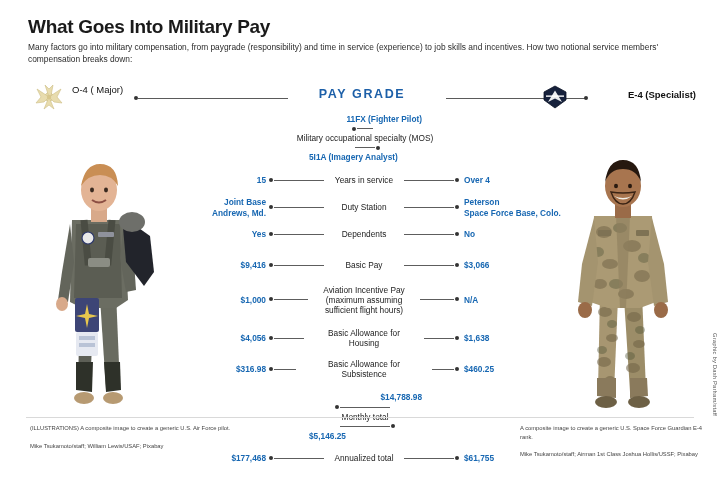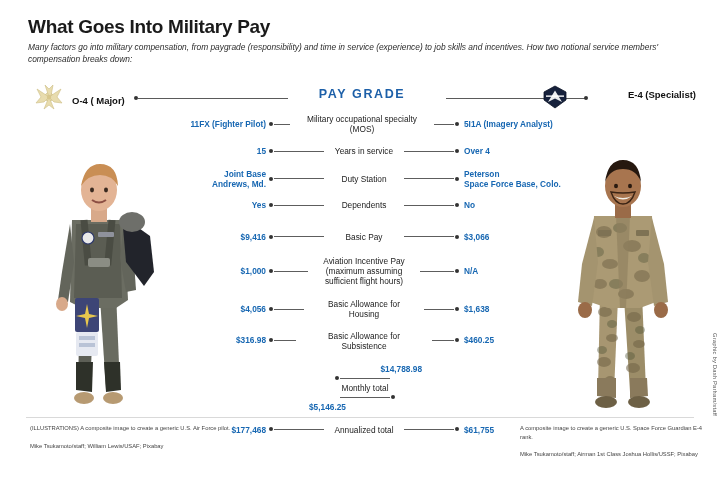--- a/index.html
+++ b/index.html
@@ -18,30 +18,30 @@
   }
 
   
   .title {
     position: absolute; left: 28px; top: 16px;
     font-size: 19px; font-weight: bold; color: #1a1a1a;
     letter-spacing: -0.3px;
   }
   .subtitle {
     position: absolute; left: 28px; top: 42px; width: 672px;
-    font-size: 8.4px; line-height: 1.38; color: #2c2c2c; font-style: italic;
+    font-size: 8.4px; line-height: 1.38; color: #2c2c2c;
   }
 
   
   .gradebar {
     position: absolute; left: 28px; top: 84px; width: 668px; height: 26px;
   }
   .rank-left {
-    position: absolute; left: 44px; top: 11px;
-    font-size: 9.5px; font-weight: bold; color: #111;
+    position: absolute; left: 44px; top: 0;
+    font-size: 9.5px; font-weight: normal; color: #111;
     white-space: nowrap;
   }
   .rank-right {
     position: absolute; right: 0px; top: 5px;
     font-size: 9.5px; font-weight: bold; color: #111;
     white-space: nowrap;
   }
   .insig-oak {
     position: absolute; left: 4px; top: 0px; width: 34px; height: 26px;
   }
@@ -276,21 +276,21 @@
       <ellipse cx="70" cy="74" rx="2" ry="2.3" fill="#2a1a10"></ellipse>
       <path d="M54 84 q9 7 18 0 q-9 4 -18 0 Z" fill="#f3f1ea"></path>
       <path d="M51 80 q12 2 24 0 q-4 12 -12 12 q-8 0 -12 -12 Z" fill="none" stroke="#3a2314" stroke-width="1.4"></path>
 
       <rect x="38" y="118" width="13" height="6" rx="1" fill="#7e7254"></rect>
       <rect x="76" y="118" width="13" height="6" rx="1" fill="#7e7254"></rect>
     </svg>
   </div>
 
   <div class="rows">
-      <div class="row" style="margin-top: 0px;">
+      <div class="row" style="margin-top: 0px; flex-direction: column;">
         <div class="cell-left">
           <div>11FX (Fighter Pilot)</div>
         </div>
         <div class="arrow to-left" style="width: 28px;">
           <span class="ln"></span>
           <span class="tip"></span>
         </div>
         <div class="cell-mid">
           <div>Military occupational specialty (MOS)</div>
         </div>

